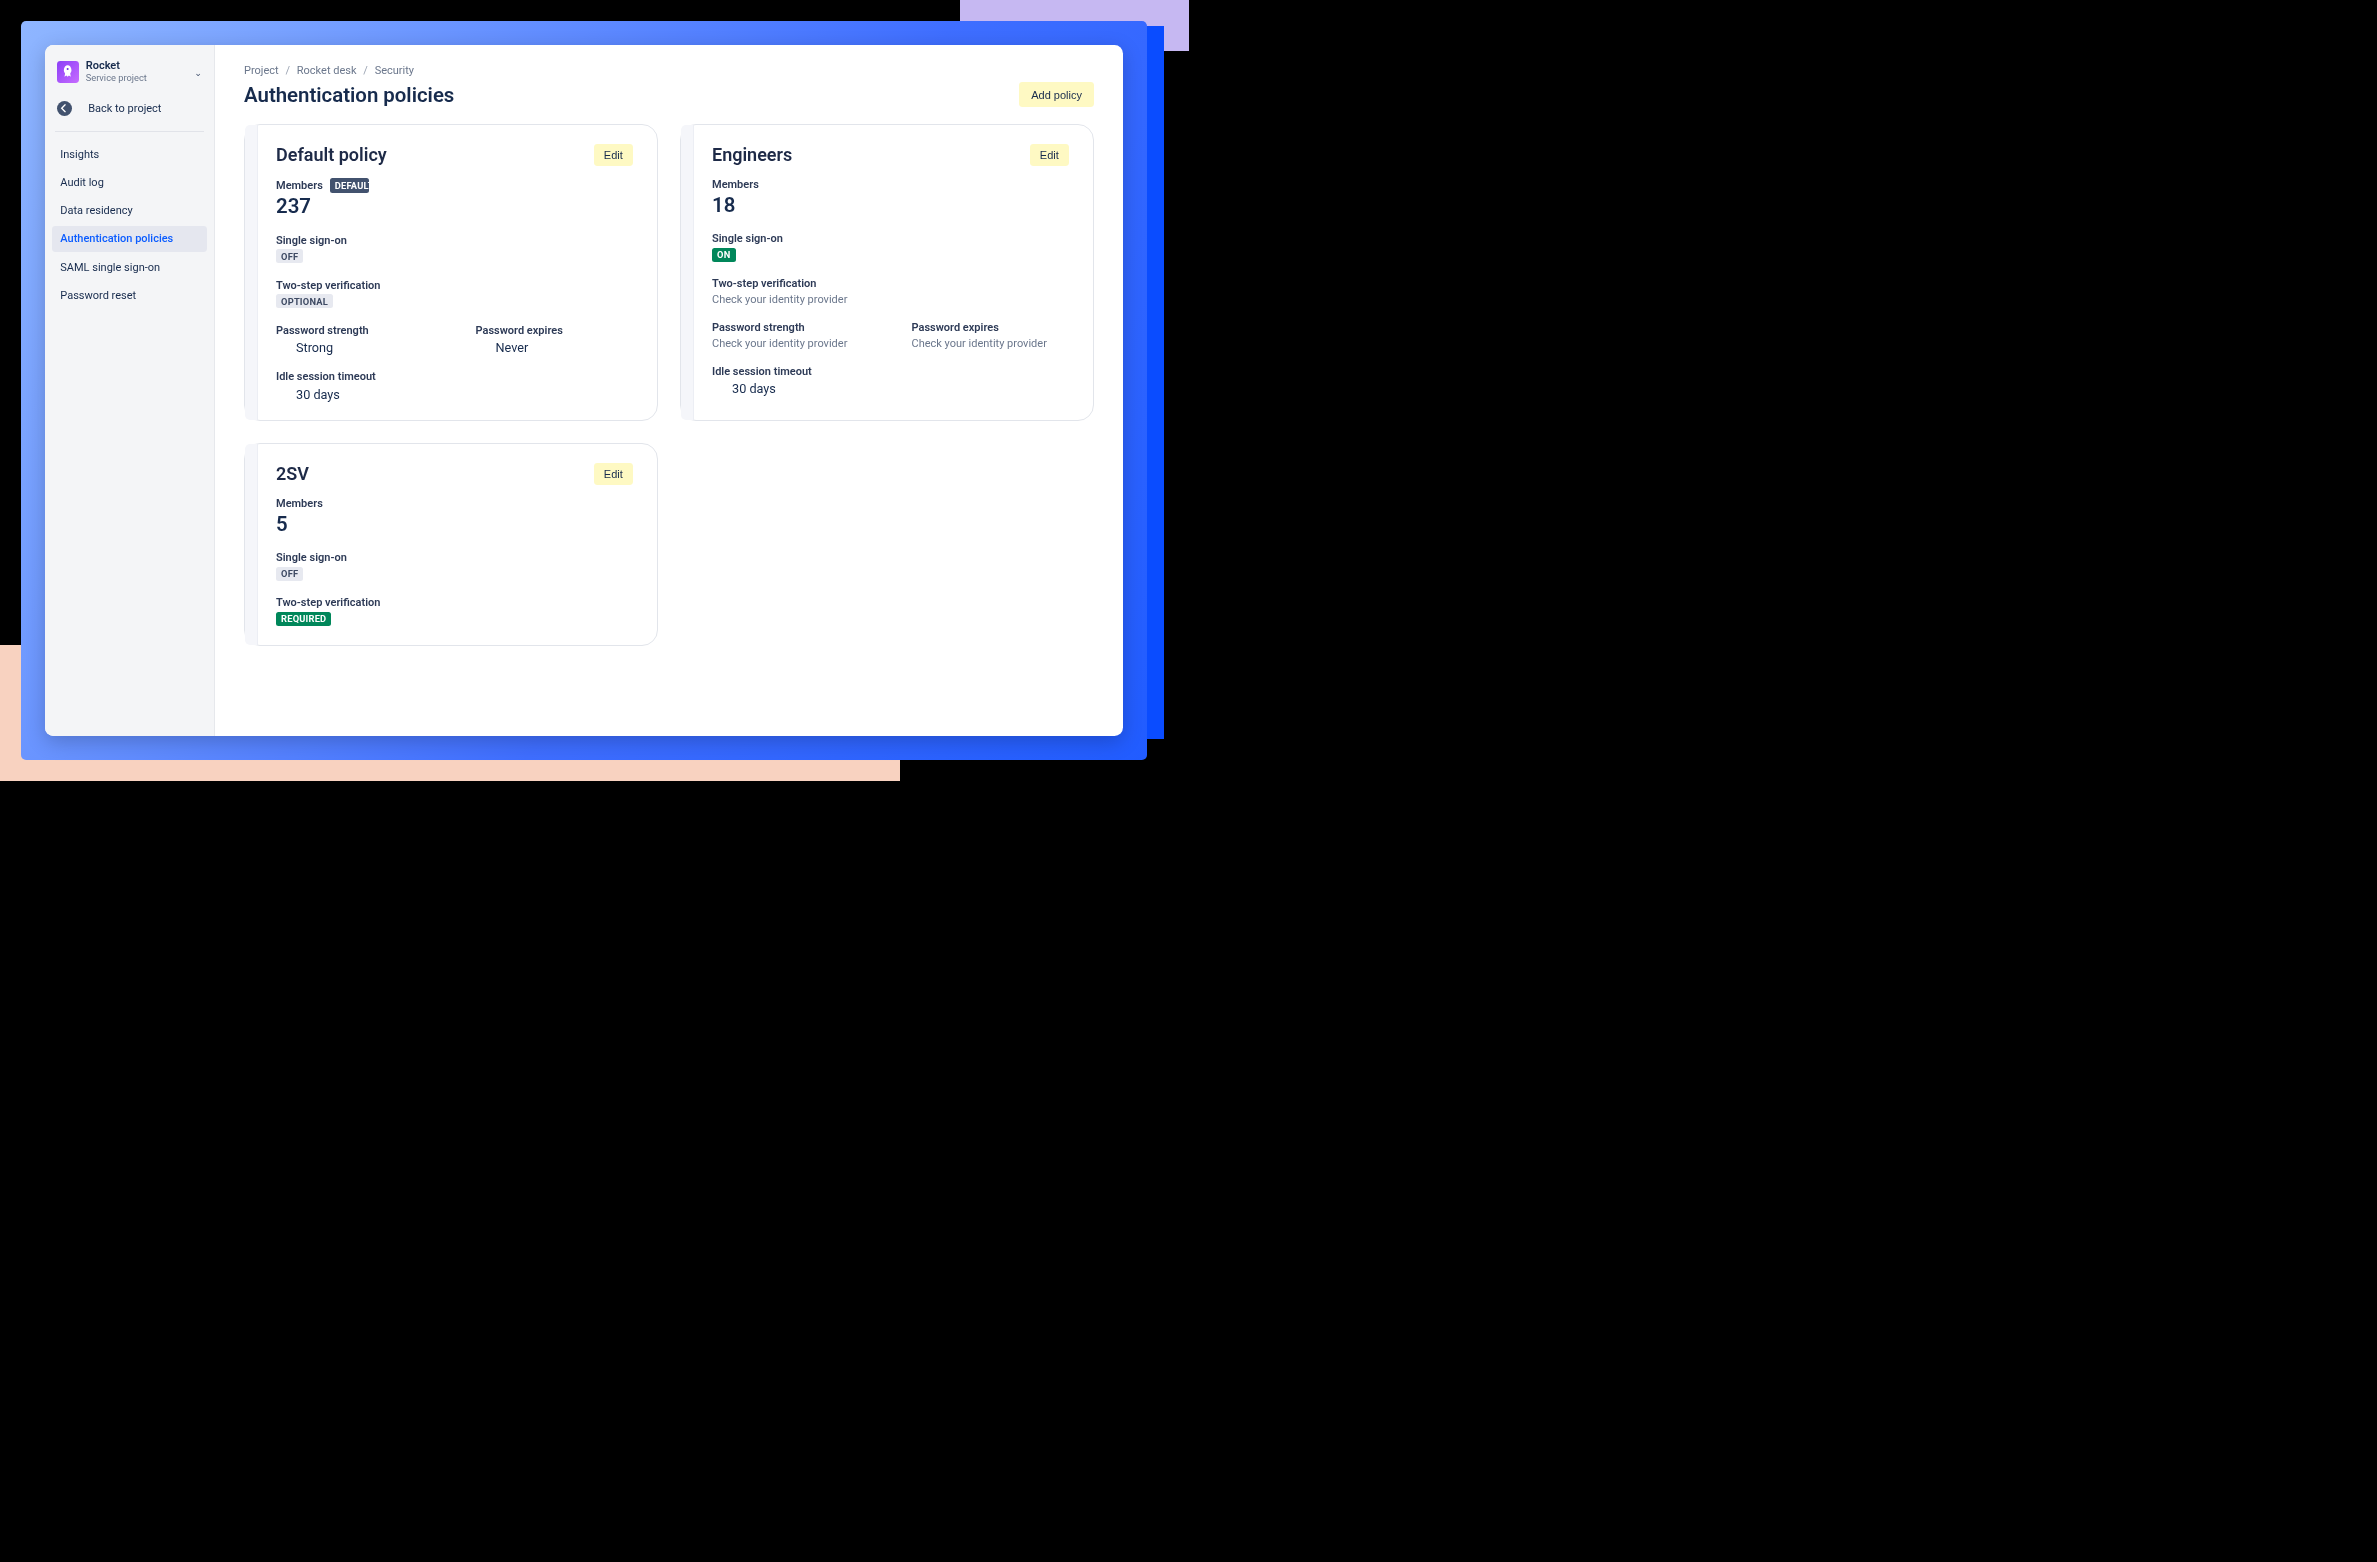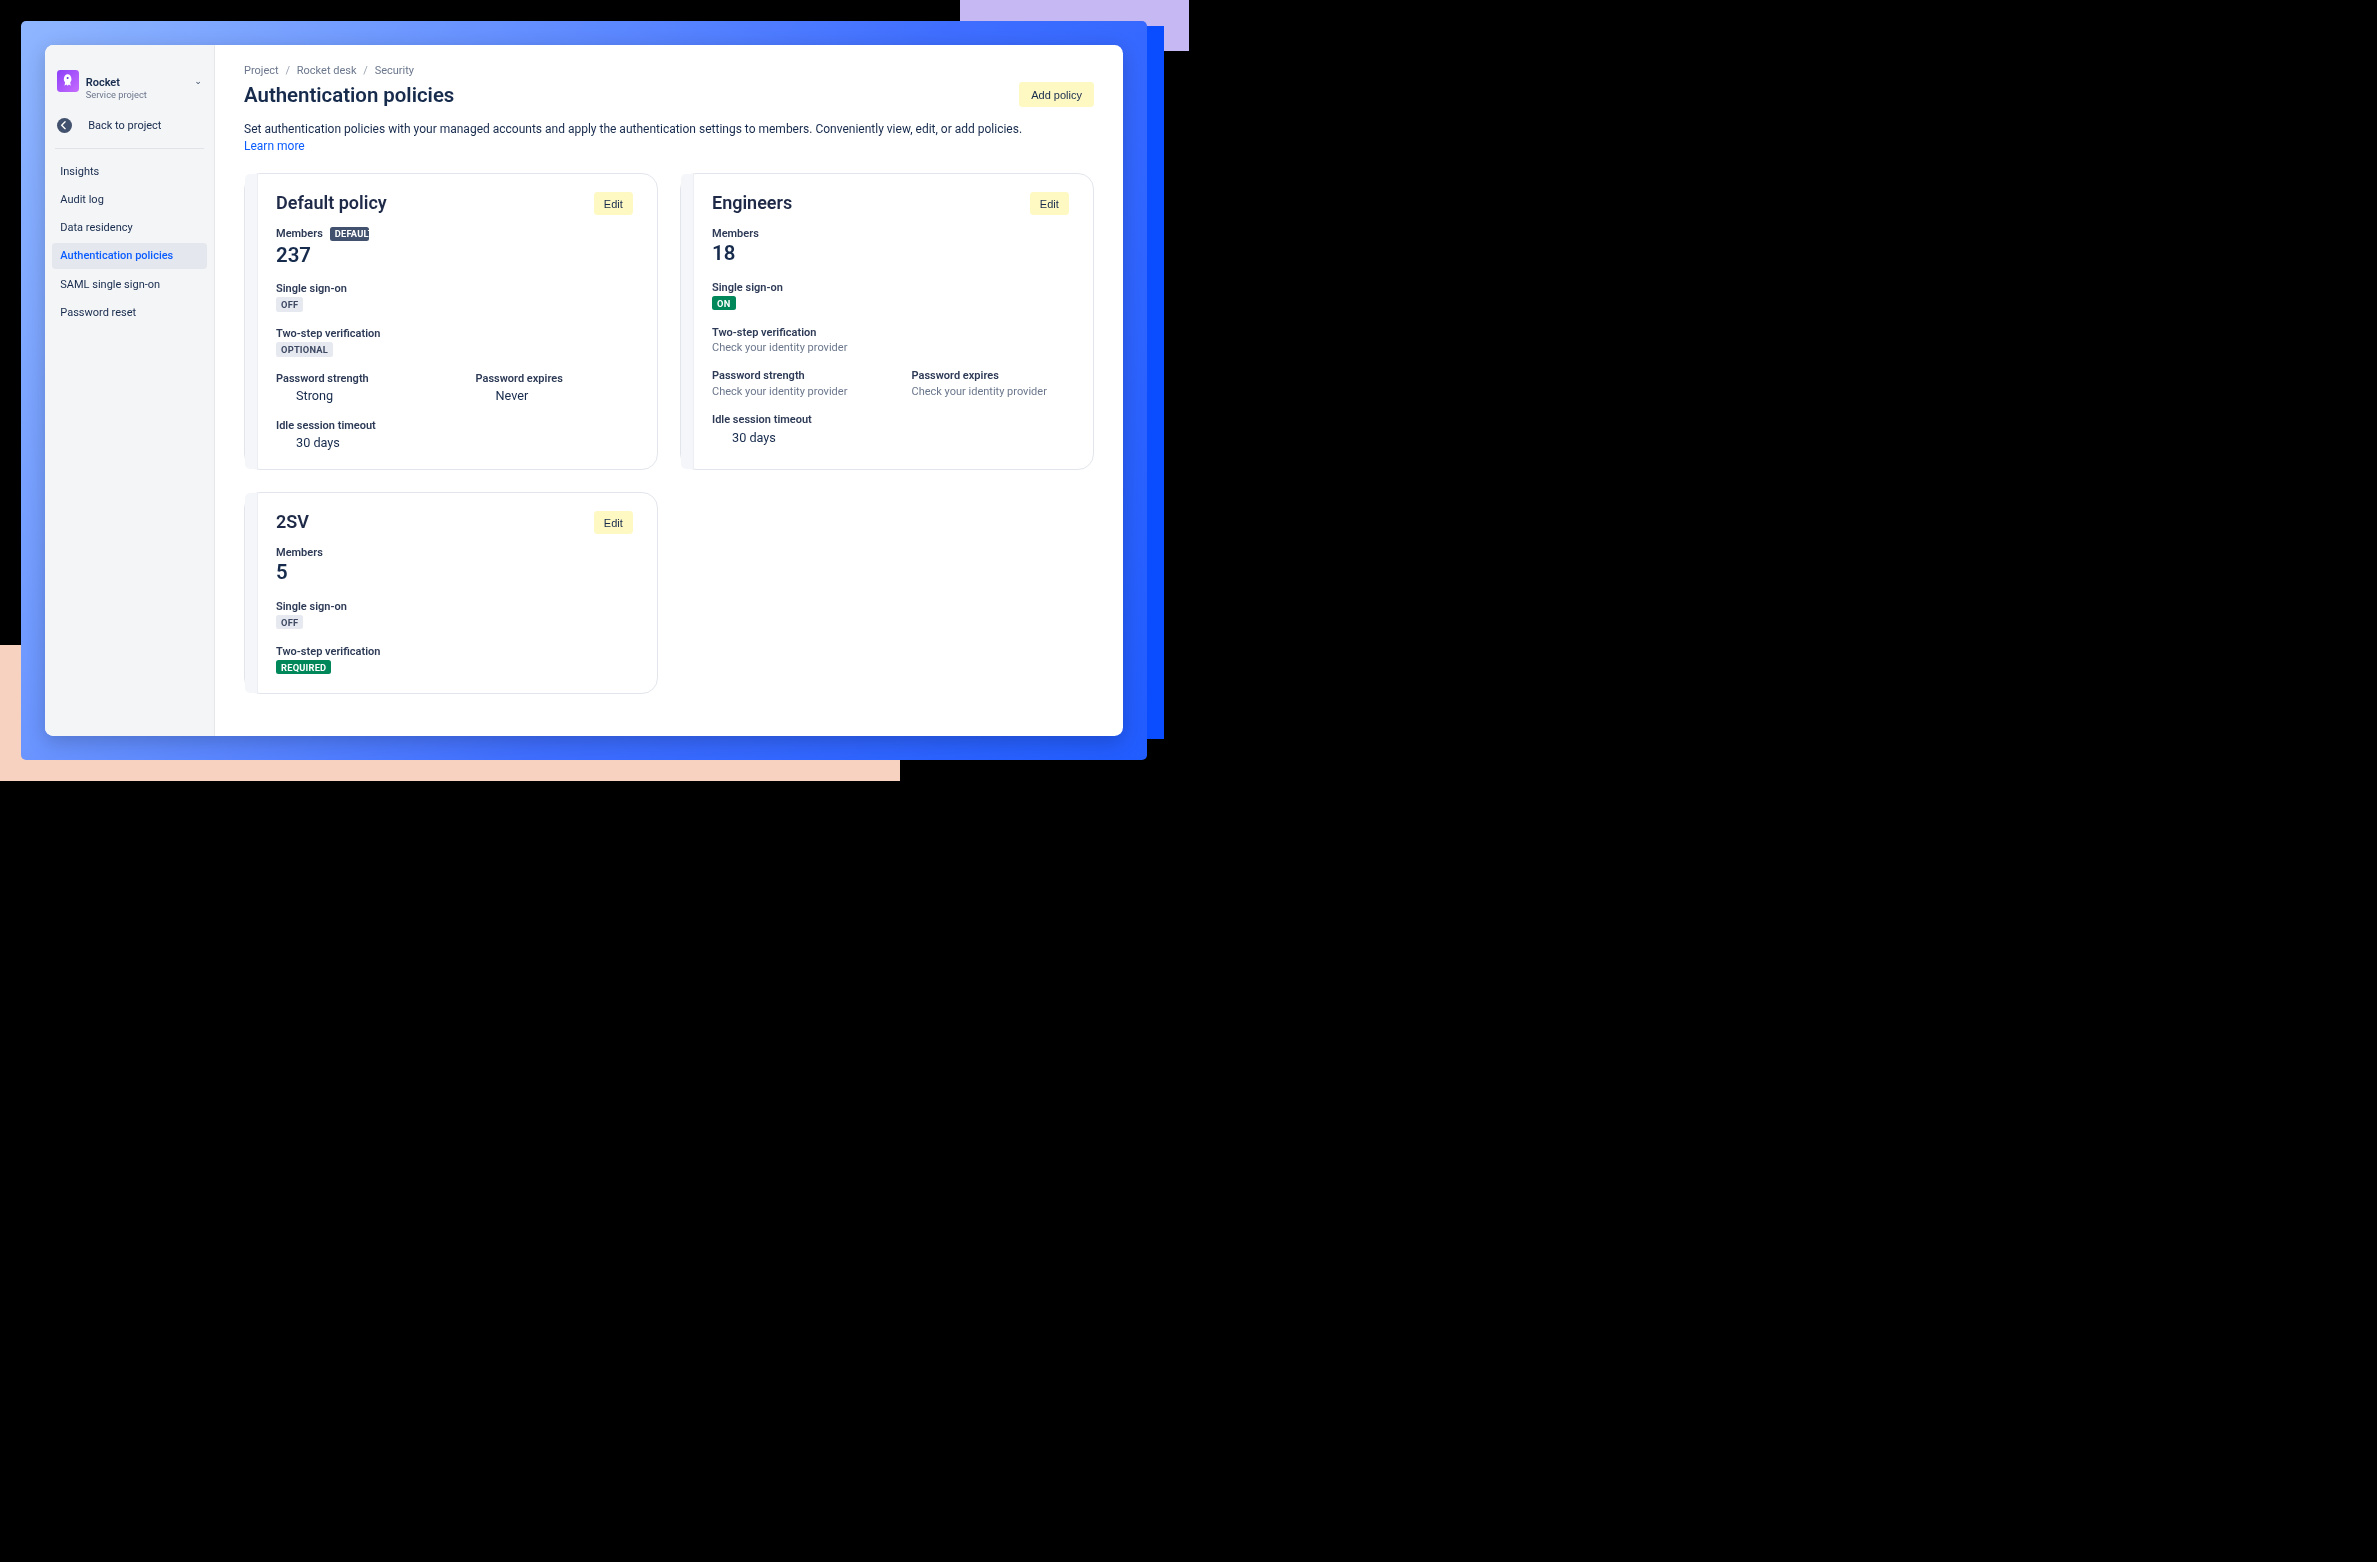--- a/index.html
+++ b/index.html
@@ -51,21 +51,21 @@
     cursor: pointer;
   }
   .project-avatar {
     width: 22px; height: 22px;
     border-radius: 3.4px;
     background: linear-gradient(135deg, #8b3ff7, #c76cff);
     display: flex; align-items: center; justify-content: center;
   }
   .project-avatar svg { width: 15.3px; height: 15.3px; }
   .project-text { flex: 1; line-height: 1.15; }
-  .project-name { font-size: 11px; font-weight: 600; color: #172b4d; margin-top: 17px; }
+  .project-name { font-size: 11px; font-weight: 600; color: #172b4d; }
   .project-sub { font-size: 9.3px; color: #6b778c; }
   .chev { color: #42526e; font-size: 9.3px; }
 
   .back-link {
     display: flex; align-items: center; gap: 16px;
     padding: 8.5px 5.1px 12px 5.1px;
     color: #172b4d; font-size: 11px;
     cursor: pointer;
   }
   .back-icon {
@@ -212,24 +212,20 @@
         <span class="crumb">Rocket desk</span>
         <span class="sep">/</span>
         <span class="crumb">Security</span>
       </div>
 
       <div class="title-row">
         <h1 class="page-title">Authentication policies</h1>
         <button class="btn">Add policy</button>
       </div>
 
-      <p class="desc">
-        <span>Set authentication policies with your managed accounts and apply the authentication settings to members. Conveniently view, edit, or add policies.</span>
-        <a>Learn more</a>
-      </p>
 
       <div class="grid">
 
         <div class="card">
           <div class="card-head">
             <div class="card-title">Default policy</div>
             <button class="btn small">Edit</button>
           </div>
 
           <div class="field-lbl first">

